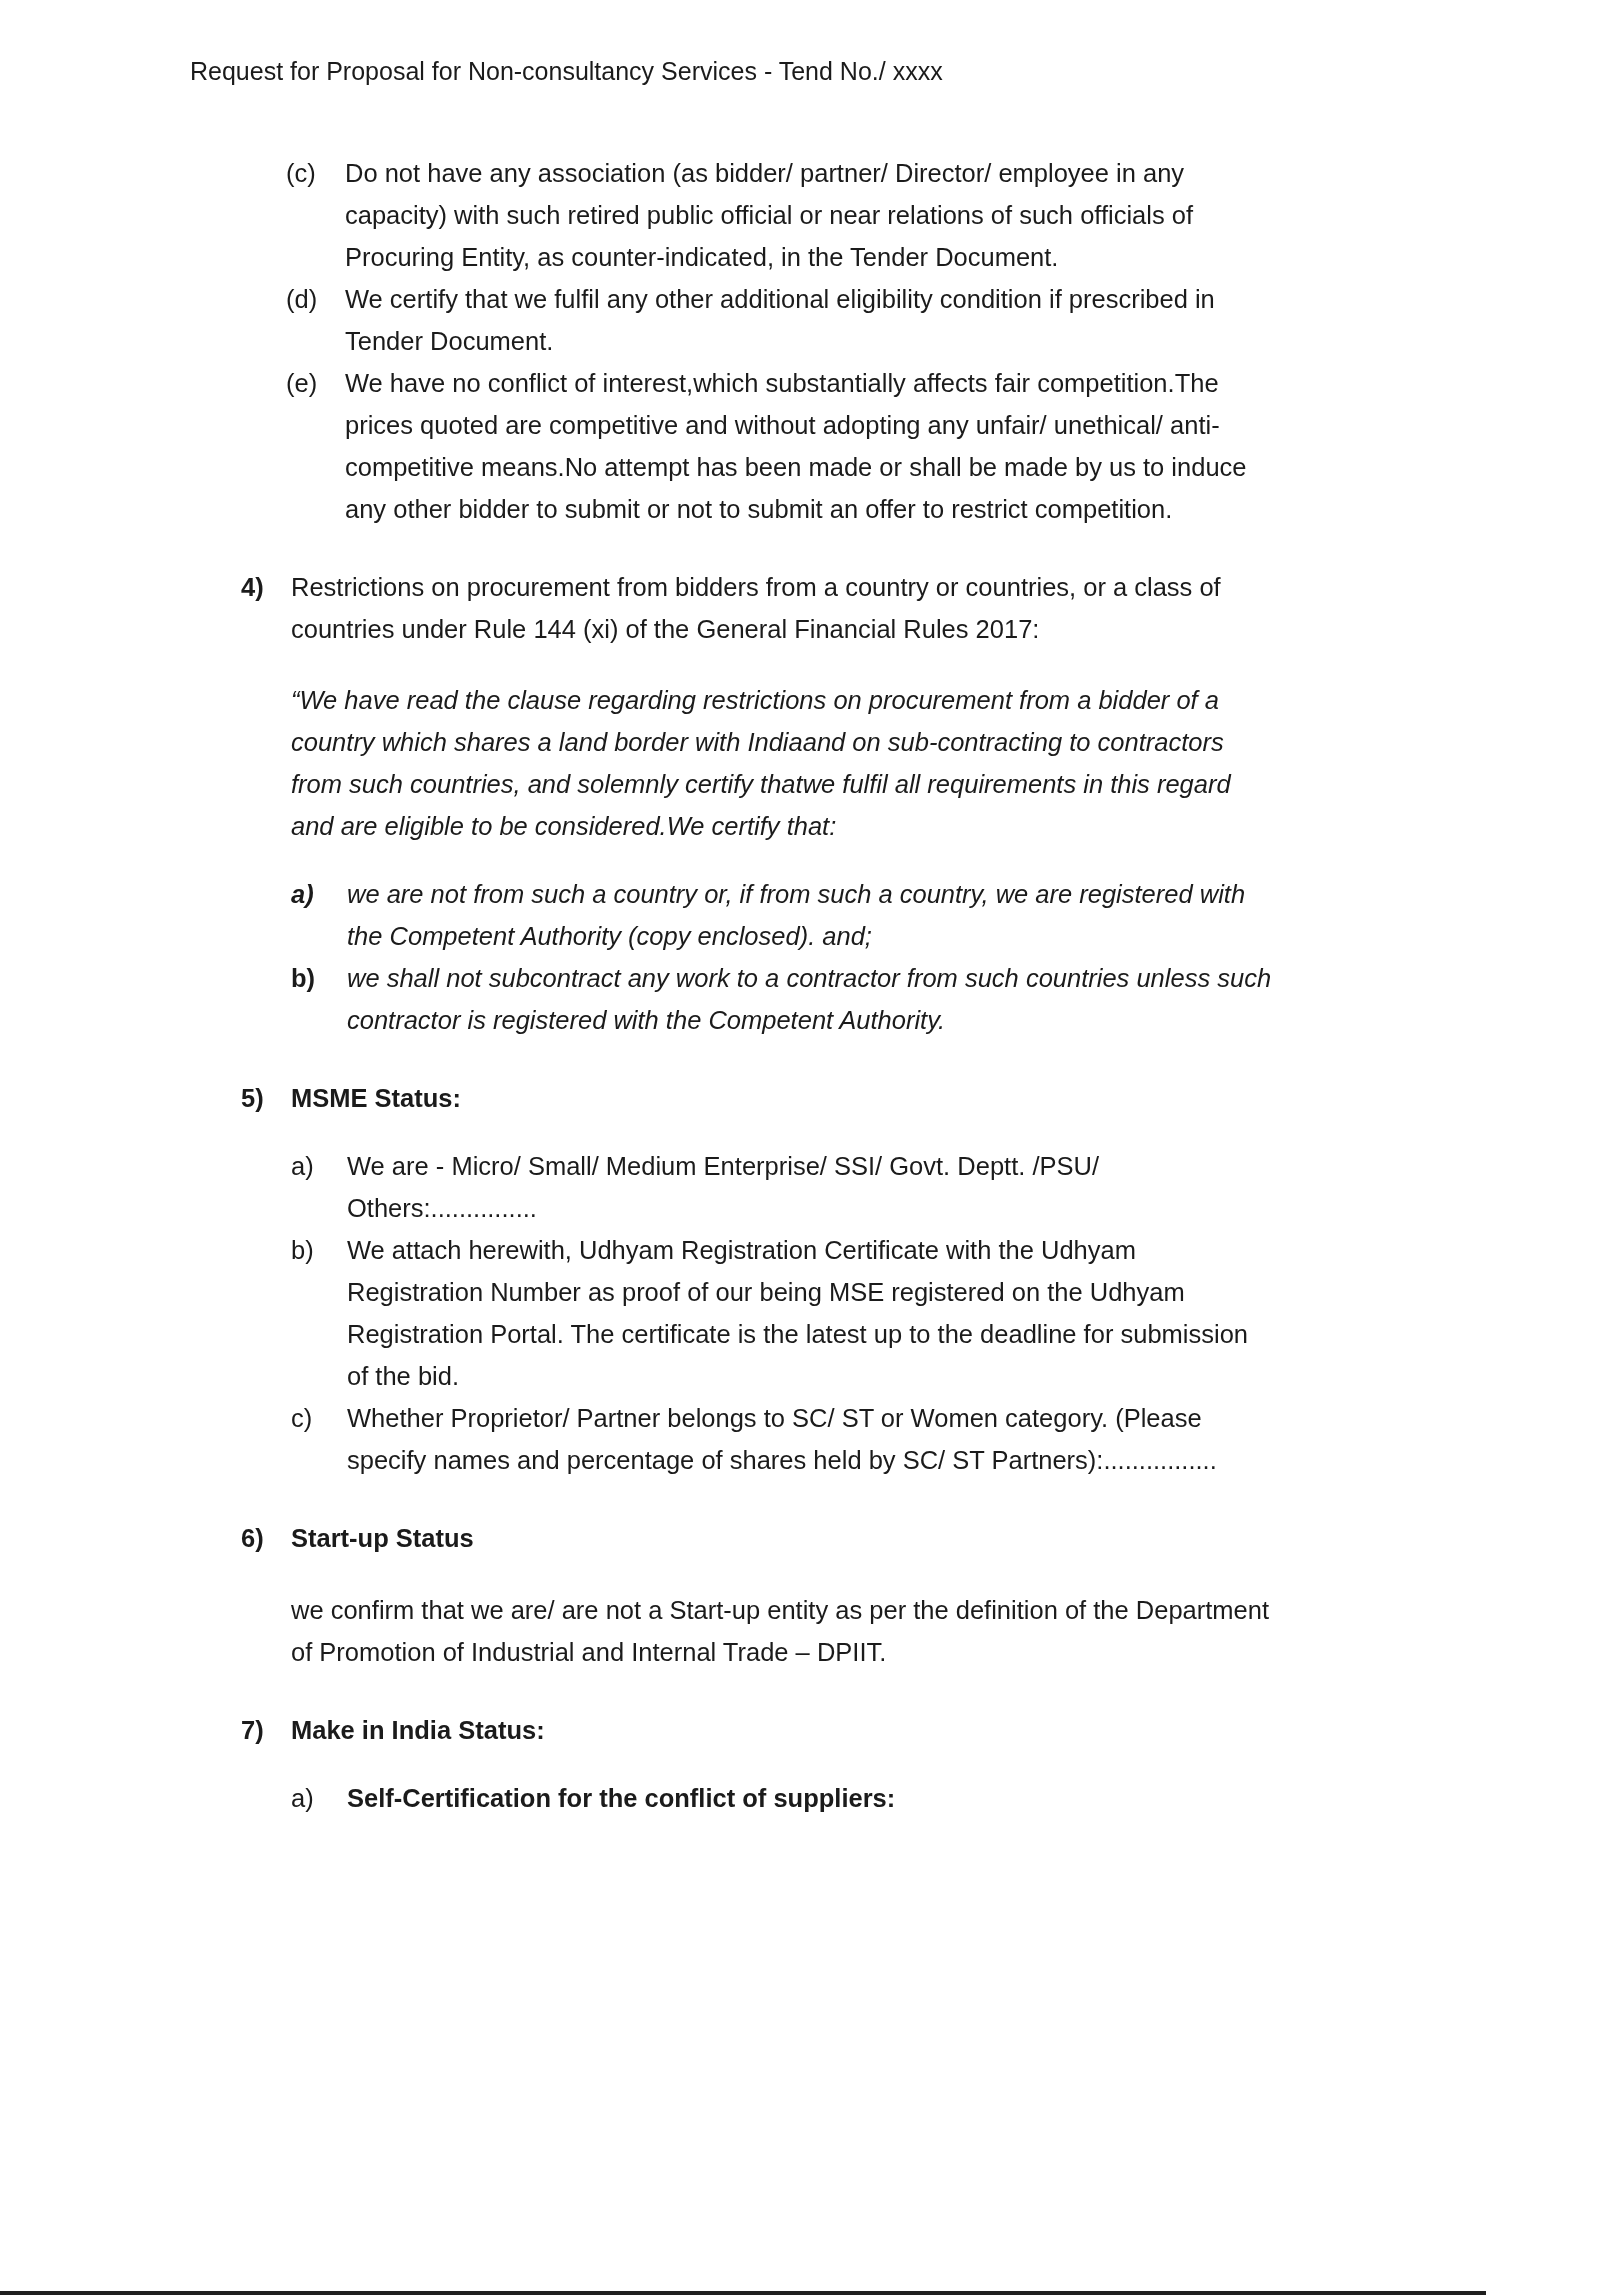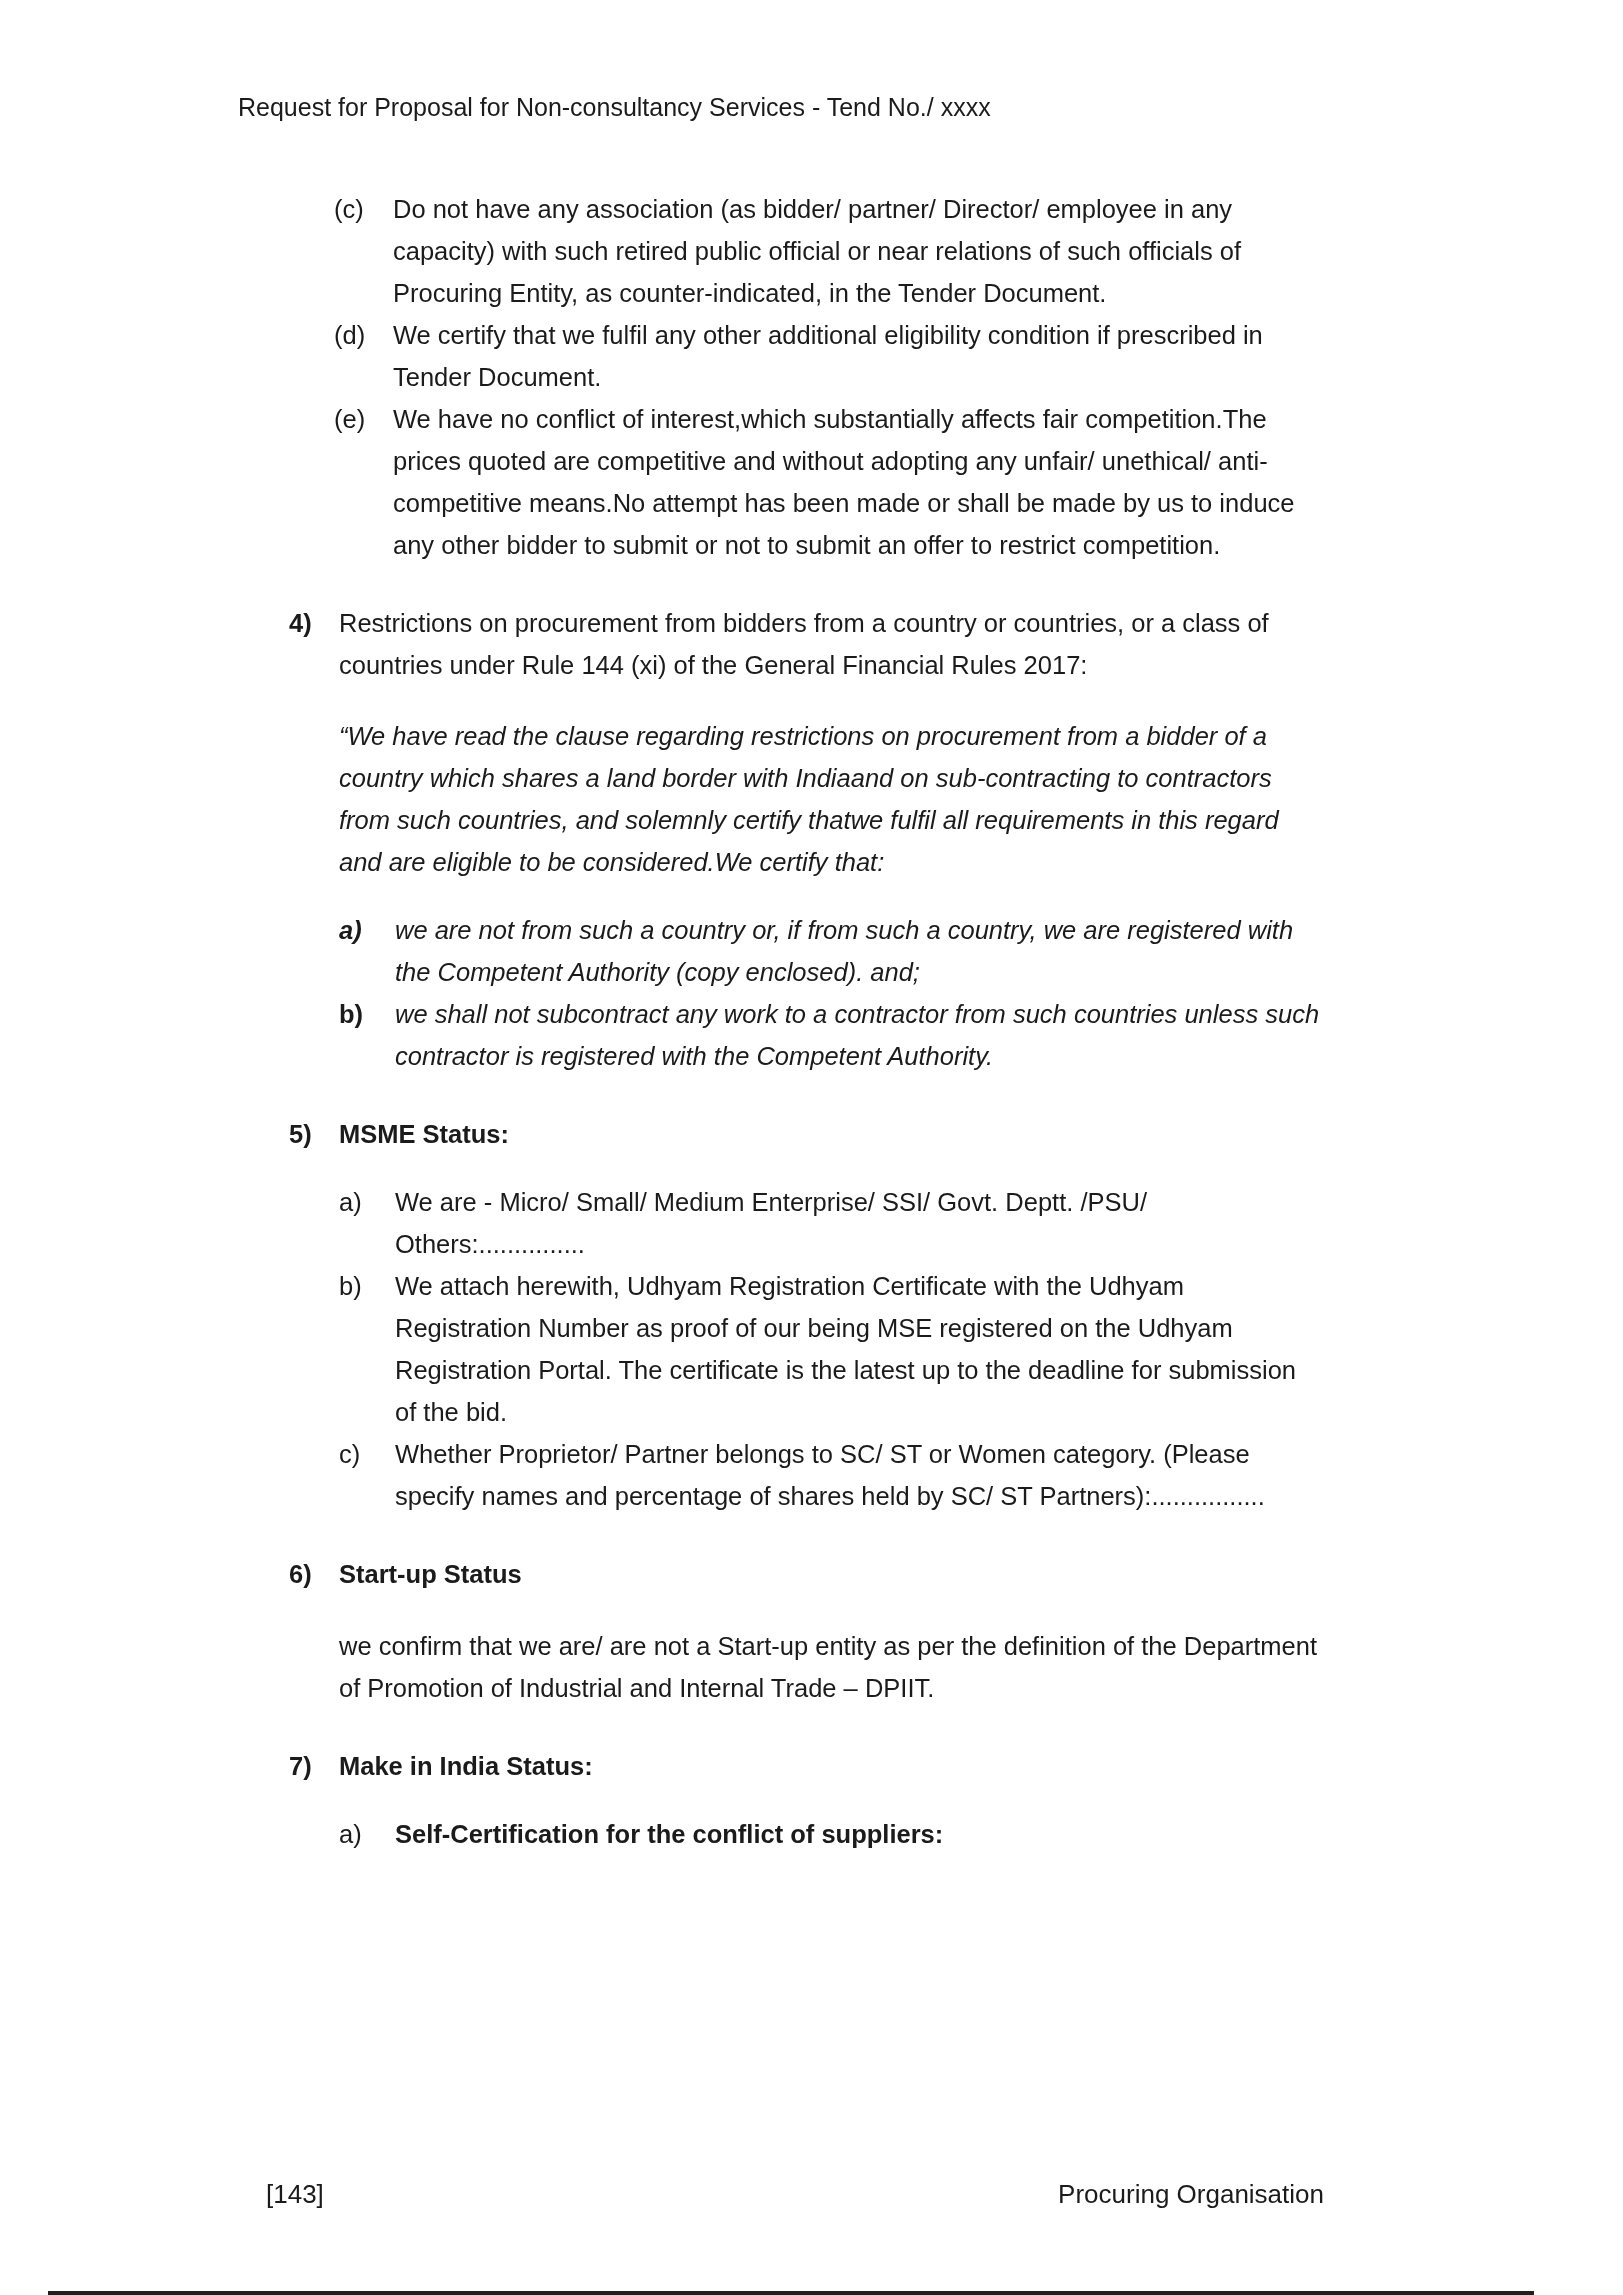--- a/index.html
+++ b/index.html
@@ -8,24 +8,23 @@
     height: 2295px;
     background: #ffffff;
     font-family: "Liberation Sans", sans-serif;
     color: #1b1b1b;
   }
   .page {
     position: relative;
     width: 1486px;
     height: 2295px;
     box-sizing: border-box;
-    padding: 92px 210px 0 190px;
+    padding: 56px 210px 0 190px;
     font-size: 25.5px;
     line-height: 42px;
-    margin-left: 48px;
   }
   .header {
     font-size: 25px;
     line-height: 31px;
     margin-bottom: 65px;
     white-space: nowrap;
   }
   
   .abc-list .li {
     display: flex;
@@ -164,21 +163,17 @@
     </div>
     <div class="sub-list">
       <div class="li">
         <span class="li-label">a)</span>
         <span class="li-text bold">Self-Certification for the conflict of suppliers:</span>
       </div>
     </div>
 
   </div>
 
-  <div class="footer">
-    <span class="page-num">[143]</span>
-    <span>Procuring Organisation</span>
-  </div>
 
   <div class="bottom-edge"></div>
 
 </div>
 
 
 </body></html>

